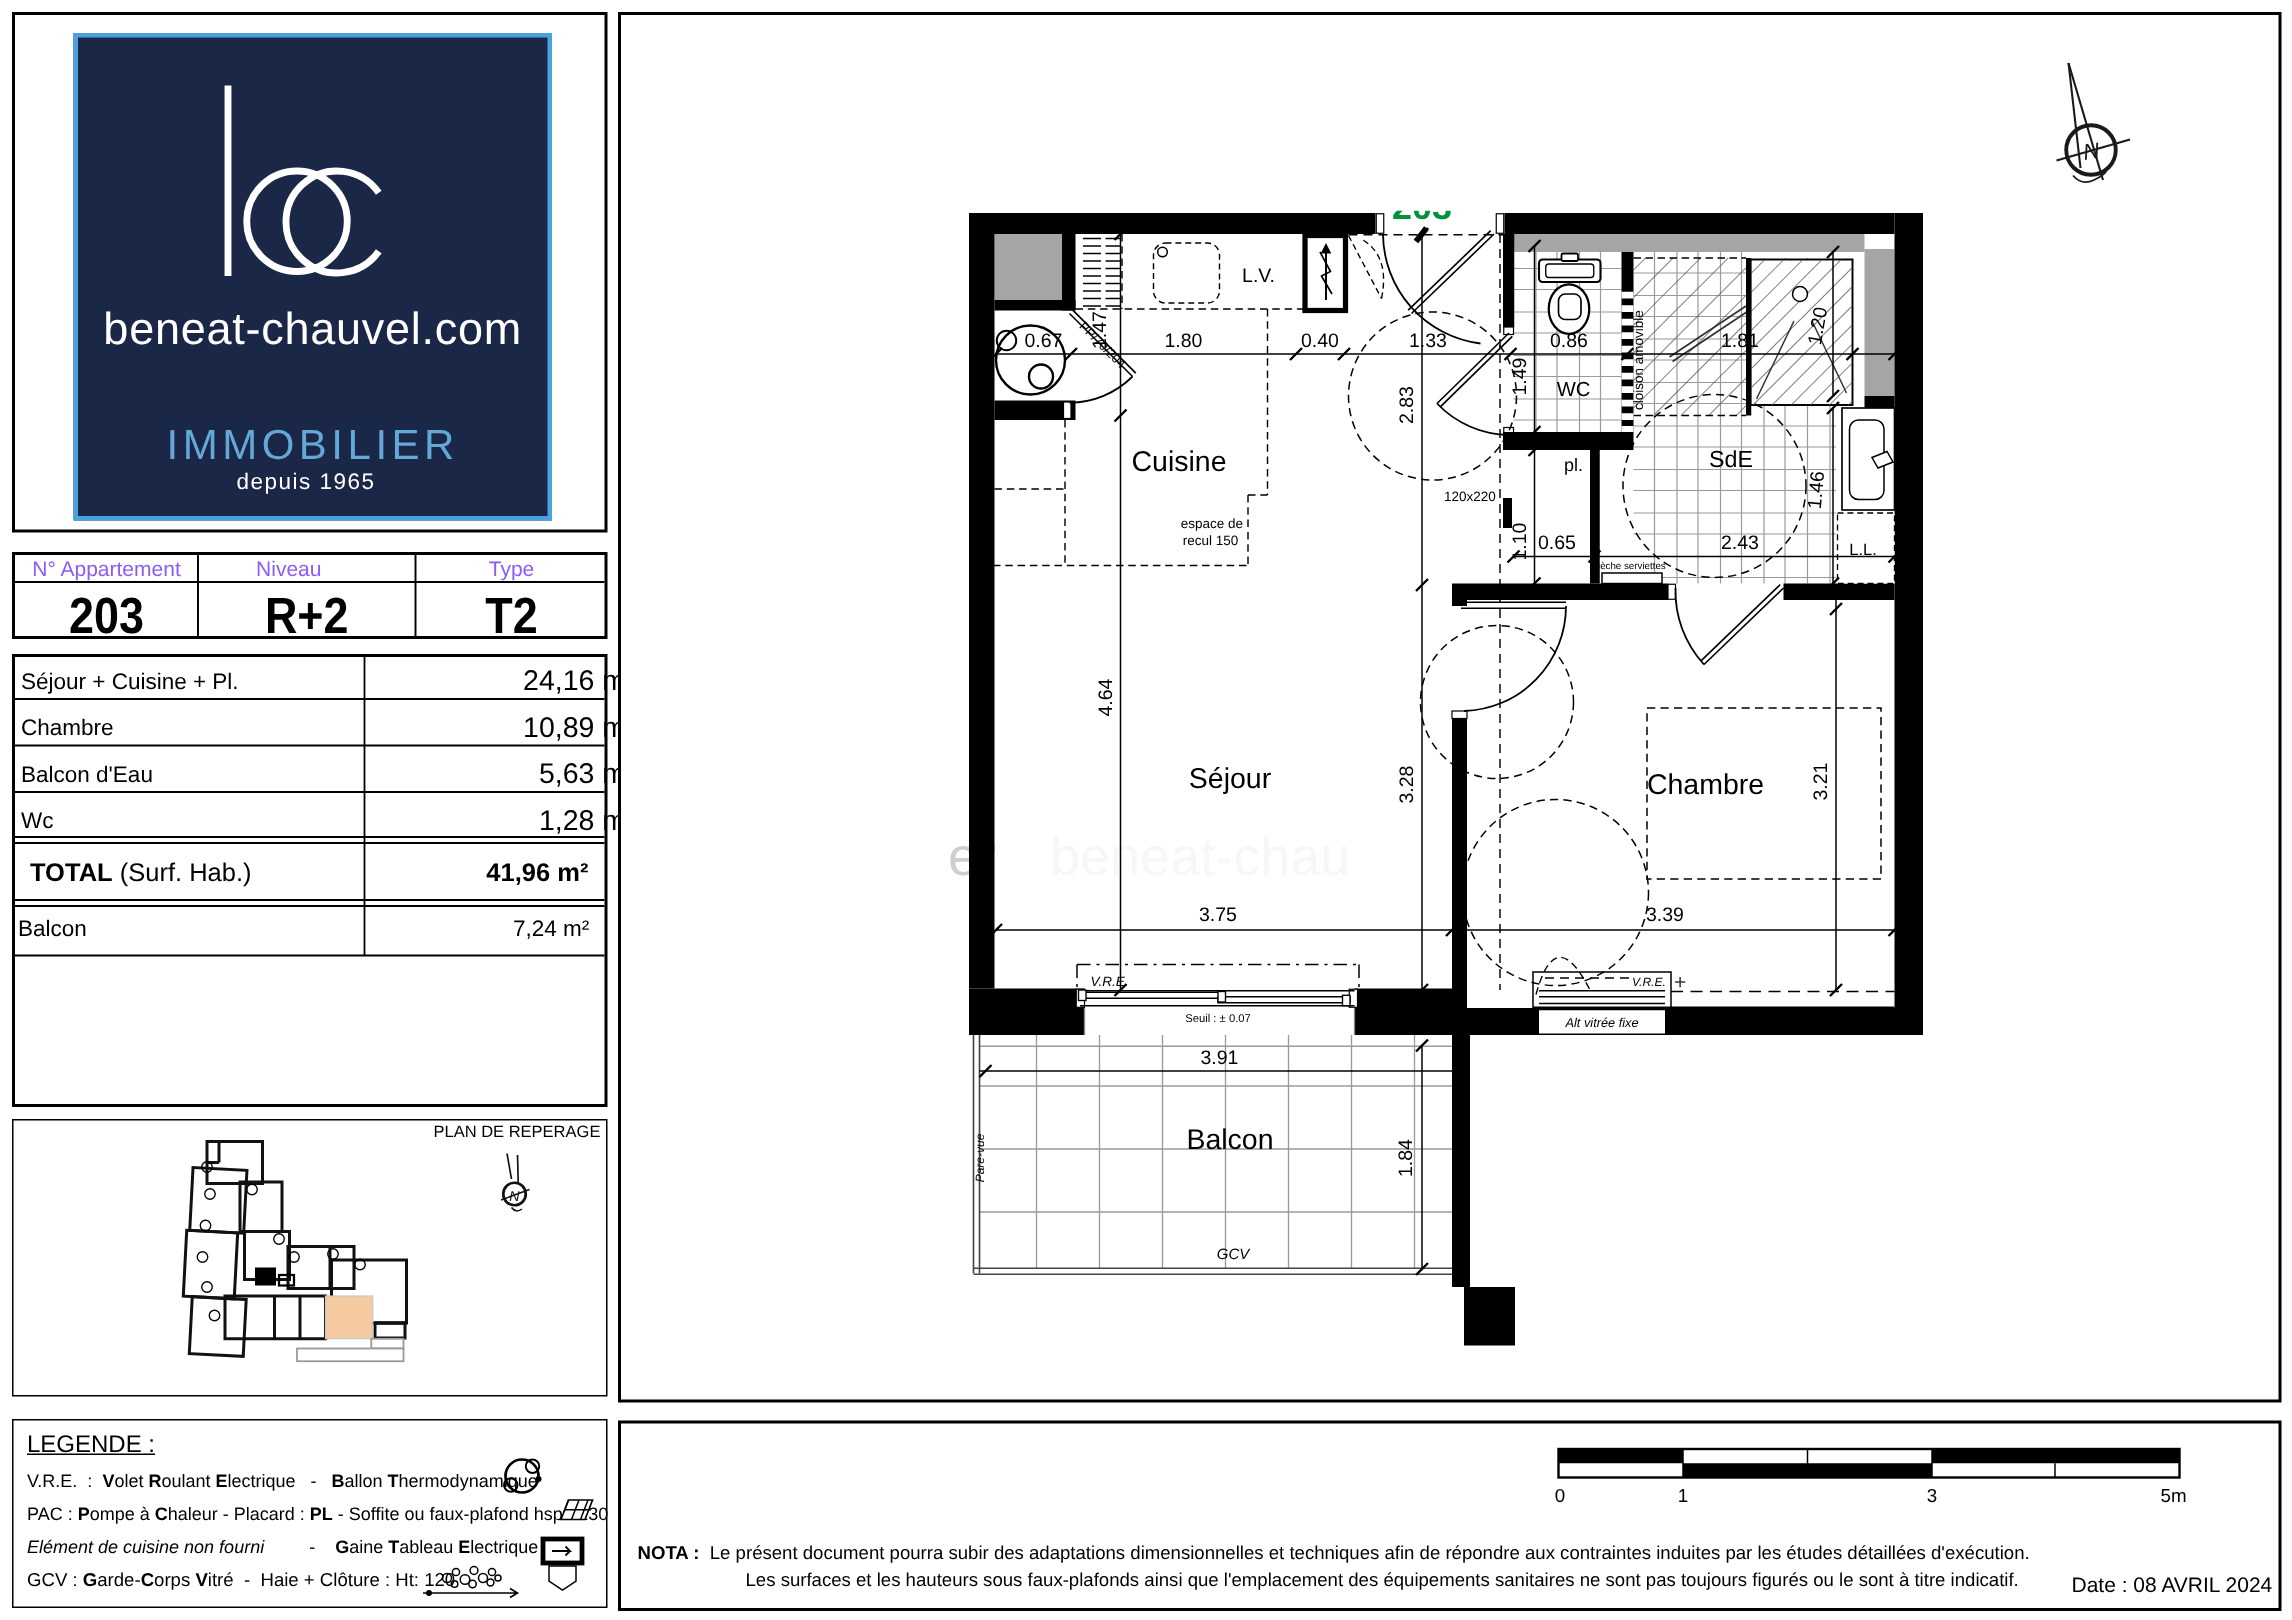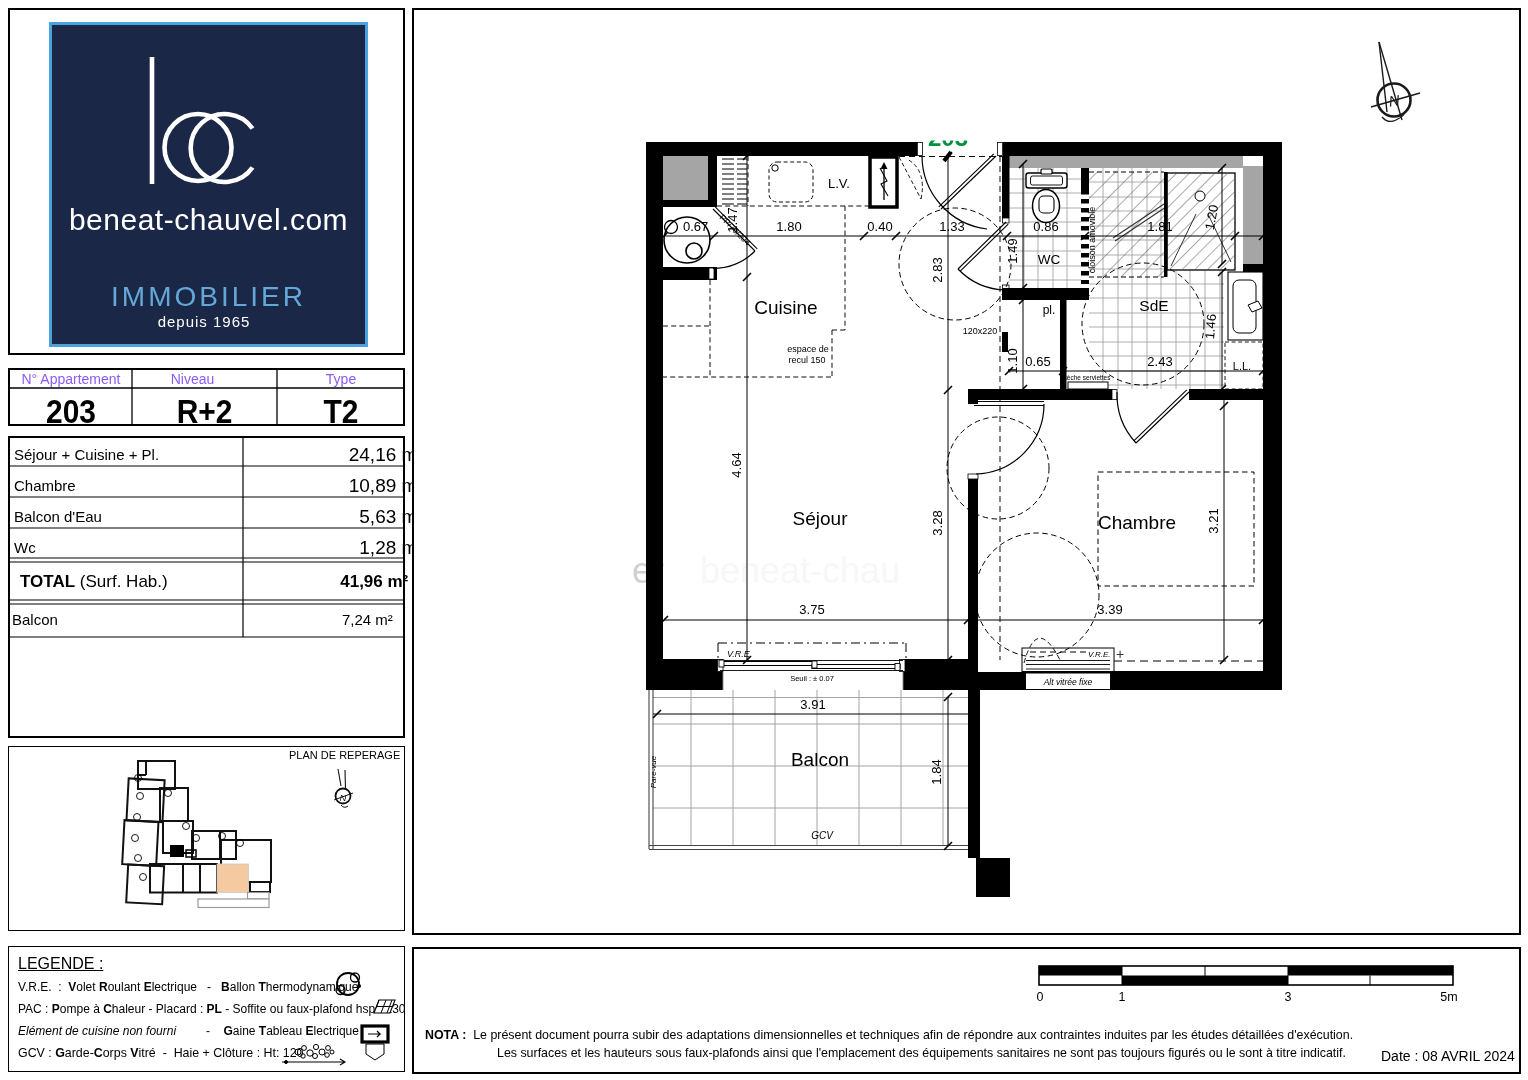--- a/index.html
+++ b/index.html
@@ -72,21 +72,21 @@
   <div style="height:30px;line-height:26px;">Wc</div>
 </div>
 <div class="abs" style="left:243px;top:442px;width:154px;font-size:19px;text-align:right;padding-left:32px;">
   <div style="height:31px;line-height:25px;">24,16 m²&nbsp;</div>
   <div style="height:31px;line-height:26px;">10,89 m²&nbsp;</div>
   <div style="height:31px;line-height:26px;">5,63 m²&nbsp;</div>
   <div style="height:30px;line-height:26px;">1,28 m²&nbsp;</div>
 </div>
 
 <div class="abs" style="left:20px;top:572px;font-size:17px;"><b>TOTAL</b> (Surf. Hab.)</div>
-<div class="abs" style="left:243px;top:572px;width:154px;font-size:17px;font-weight:bold;text-align:right;padding-left:16px;">41,96 m²&nbsp;</div>
+<div class="abs" style="left:243px;top:572px;width:154px;font-size:17px;font-weight:bold;text-align:right;">41,96 m²&nbsp;</div>
 
 <div class="abs" style="left:12px;top:611px;font-size:15px;">Balcon</div>
 <div class="abs" style="left:243px;top:611px;width:154px;font-size:15px;text-align:right;">7,24 m²&nbsp;</div>
 
 <div class="box" style="left:8px;top:746px;width:397px;height:185px;border-width:1.5px;"></div>
 
 <div class="abs" style="left:289px;top:749px;font-size:11px;">PLAN DE REPERAGE</div>
 
 <div class="box" style="left:8px;top:946px;width:397px;height:126px;border-width:1.5px;"></div>
 

